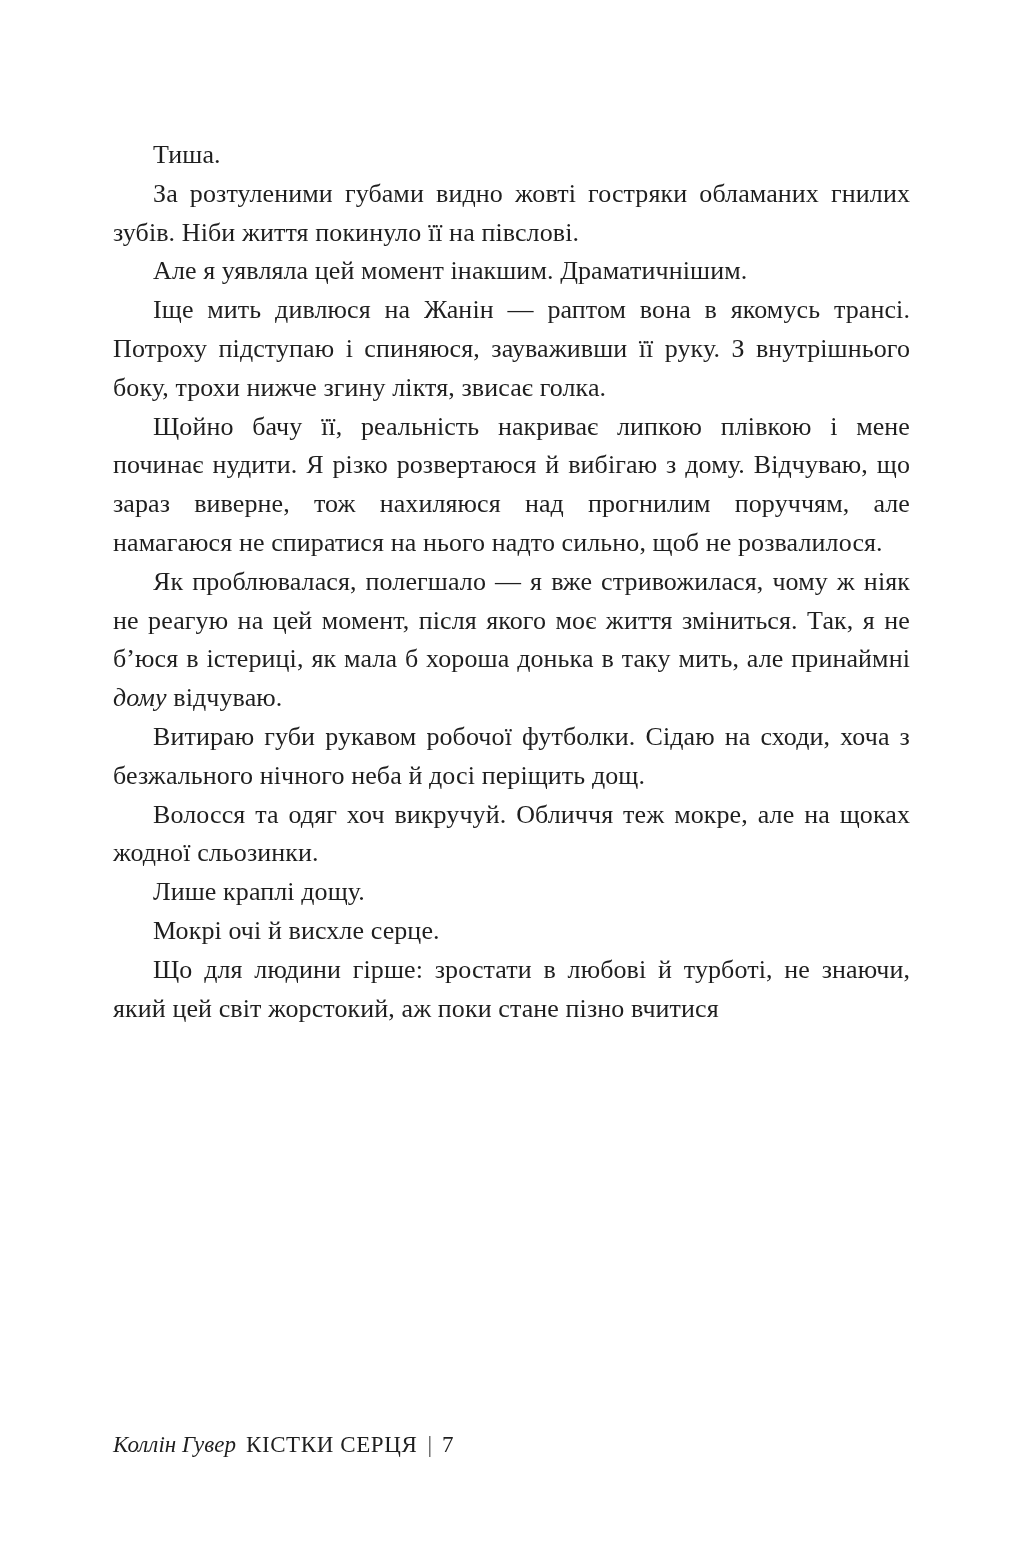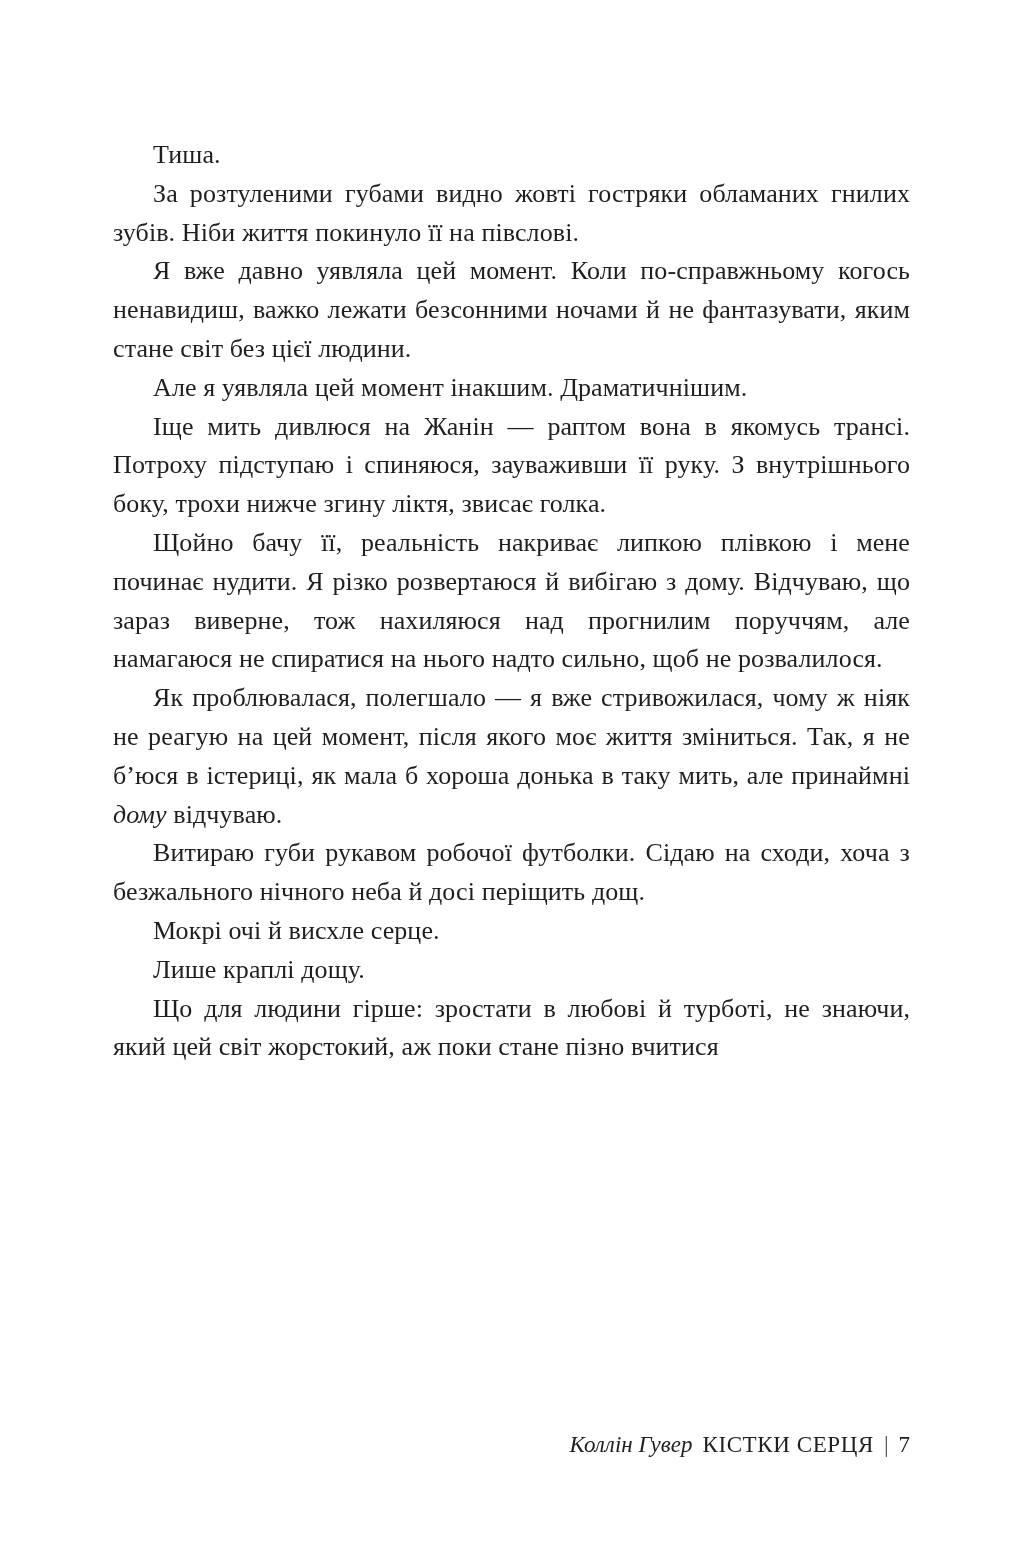--- a/index.html
+++ b/index.html
@@ -32,21 +32,21 @@
     text-indent: 40px;
   }
   .para em {
     font-style: italic;
   }
   .footer {
     position: absolute;
     top: 1430px;
     left: 113px;
     width: 797px;
-    text-align: right;
+    text-align: left;
     font-size: 23px;
     line-height: 30px;
     color: #1f1f1f;
     white-space: nowrap;
   }
   .footer .author {
     font-style: italic;
     margin-right: 10px;
   }
   .footer .book-title {
@@ -59,26 +59,26 @@
     margin-right: 10px;
   }
 </style>
 </head>
 <body>
 
 <div class="book-page">
   <div class="text-block">
       <p class="para"><span>Тиша.</span></p>
       <p class="para"><span>За розтуленими губами видно жовті гостряки обламаних гнилих зубів. Ніби життя покинуло її на півслові.</span></p>
-      <p class="para"><span>Я вже давно уявляла цей момент. Коли по-справжньому когось ненавидиш, важко лежати безсонними ночами й не фантазувати, яким стане світ без цієї людини.</span></p>
       <p class="para"><span>Але я уявляла цей момент інакшим. Драматичнішим.</span></p>
       <p class="para"><span>Іще мить дивлюся на Жанін — раптом вона в якомусь трансі. Потроху підступаю і спиняюся, зауваживши її руку. З внутрішнього боку, трохи нижче згину ліктя, звисає голка.</span></p>
       <p class="para"><span>Щойно бачу її, реальність накриває липкою плівкою і мене починає нудити. Я різко розвертаюся й вибігаю з дому. Відчуваю, що зараз виверне, тож нахиляюся над прогнилим поруччям, але намагаюся не спиратися на нього надто сильно, щоб не розвалилося.</span></p>
       <p class="para"><span>Як проблювалася, полегшало — я вже стривожилася, чому ж ніяк не реагую на цей момент, після якого моє життя зміниться. Так, я не б’юся в істериці, як мала б хороша донька в таку мить, але принаймні </span><em>дому</em><span> відчуваю.</span></p>
       <p class="para"><span>Витираю губи рукавом робочої футболки. Сідаю на сходи, хоча з безжального нічного неба й досі періщить дощ.</span></p>
+      <p class="para"><span>Волосся та одяг хоч викручуй. Обличчя теж мокре, але на щоках жодної сльозинки.</span></p>
+      <p class="para"><span>Лише краплі дощу.</span></p>
       <p class="para"><span>Мокрі очі й висхле серце.</span></p>
-      <p class="para"><span>Лише краплі дощу.</span></p>
       <p class="para"><span>Що для людини гірше: зростати в любові й турботі, не знаючи, який цей світ жорстокий, аж поки стане пізно вчитися</span></p>
     </div>
   <div class="footer">
     <span class="author">Коллін Гувер</span><span class="book-title">КІСТКИ СЕРЦЯ</span><span class="sep">|</span><span class="page-num">7</span>
   </div>
 </div>
 
 </body></html>

